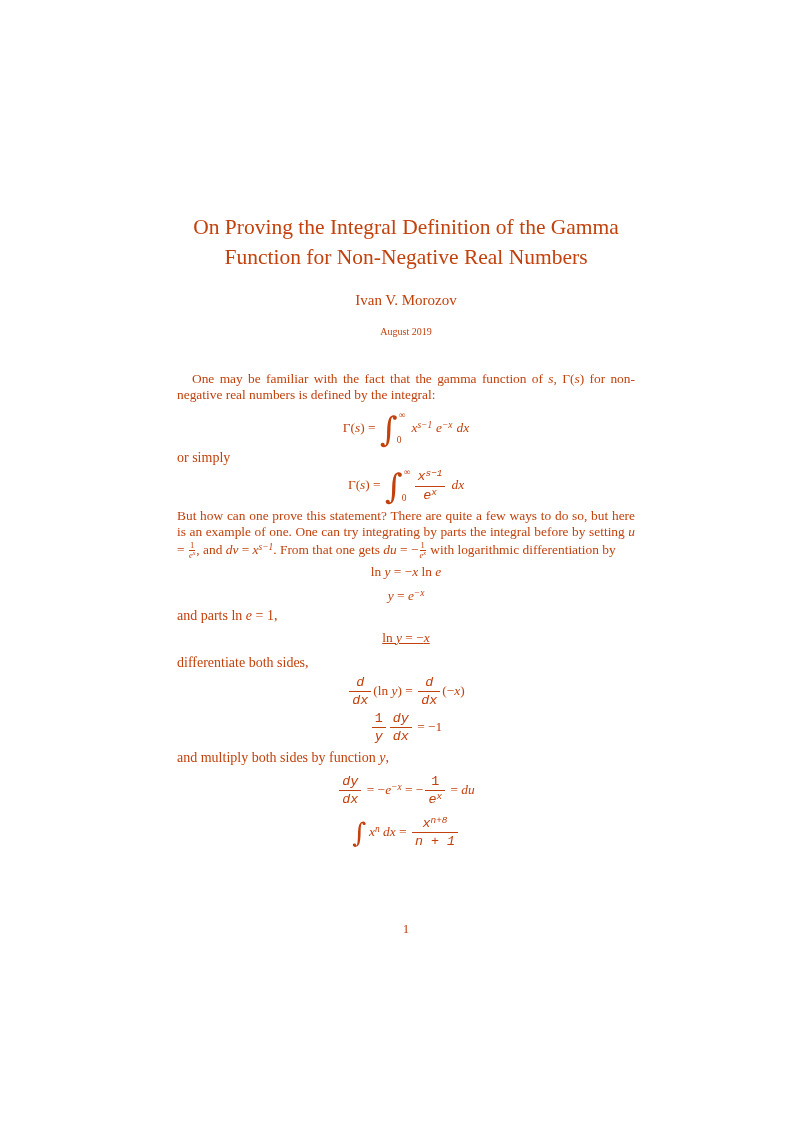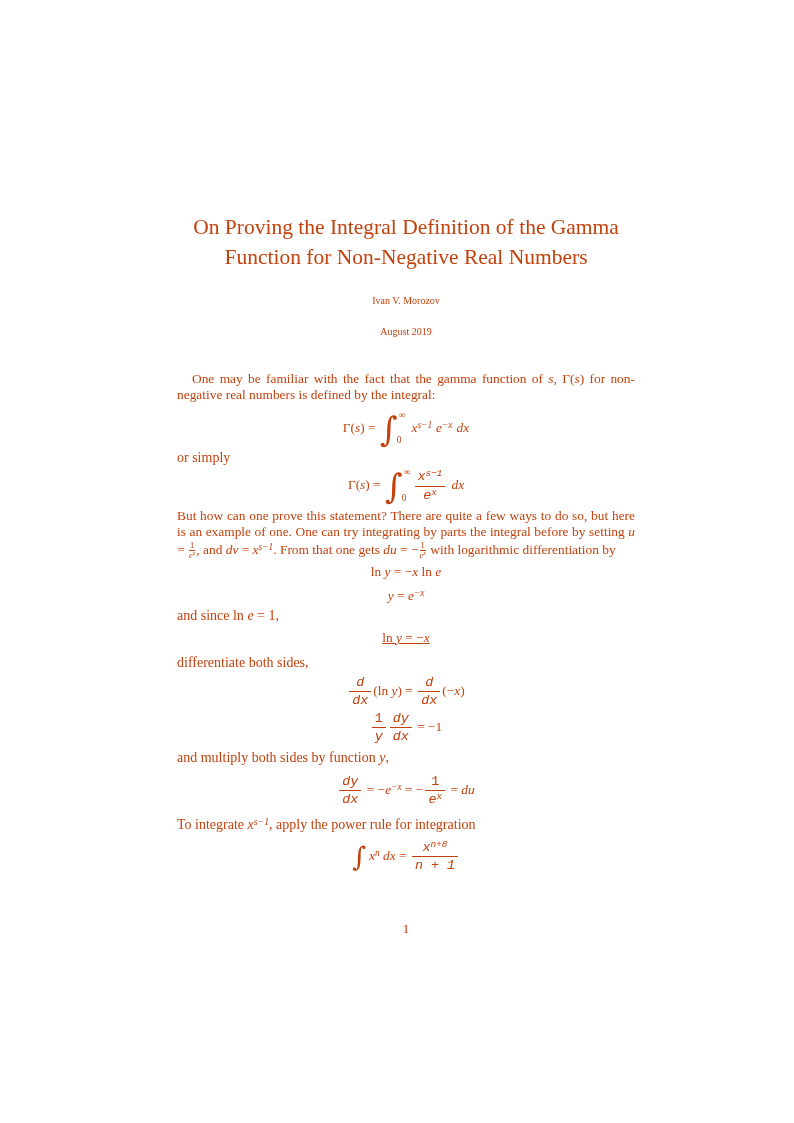--- a/index.html
+++ b/index.html
@@ -5,21 +5,21 @@
   * { margin:0; padding:0; box-sizing:border-box; }
   html,body { background:#ffffff; }
   .page {
     position:relative; width:794px; height:1123px; background:#ffffff;
     font-family:"Liberation Serif","DejaVu Serif",serif; color:#c2410c;
     overflow:hidden;
   }
   .content { position:absolute; left:177px; top:0; width:458px; padding-top:212px; }
 
   .title { text-align:center; font-size:21.5px; line-height:30px; }
-  .author { text-align:center; font-size:10px; line-height:17px; margin-top:20px; }
+  .author { text-align:center; font-size:15px; line-height:17px; margin-top:20px; }
   .date   { text-align:center; font-size:10px; line-height:17px; margin-top:14px; }
 
   .para { font-size:13.4px; line-height:16.3px; text-align:justify; }
   .p1 { margin-top:31px; text-indent:15px; }
   .p2 { margin-top:2px; }
 
   .lead { font-size:14px; line-height:16.3px; text-align:left; }
   .lead-or    { margin-top:2px; }
   .lead-since { margin-top:4px; }
   .lead-diff  { margin-top:3px; }
@@ -98,34 +98,33 @@
             <span class="il">0</span>
           </span>
         </span><span class="frac"><span class="fn"><span class="it">x</span><span class="sup it">s−1</span></span><span class="fd"><span class="it">e</span><span class="sup it">x</span></span></span><span class="term it">dx</span></div>
 
     <p class="para p2"><span>But how can one prove this statement? There are quite a few ways to do so, but here is an example of one. One can try integrating by parts the integral before by setting </span><span class="it">u</span><span> = </span><span class="ifrac"><span class="fn">1</span><span class="fd"><span class="it">e</span><span class="sup it">x</span></span></span><span>, and </span><span class="it">dv</span><span> = </span><span class="it">x</span><span class="sup it">s−1</span><span>. From that one gets </span><span class="it">du</span><span> = −</span><span class="ifrac"><span class="fn">1</span><span class="fd"><span class="it">e</span><span class="sup it">x</span></span></span><span> with logarithmic differentiation by</span></p>
 
     <div class="eq eq-lnfull"><span>ln </span><span class="it">y</span><span> = −</span><span class="it">x</span><span> ln </span><span class="it">e</span></div>
 
     <div class="eq eq-y"><span class="it">y</span><span> = </span><span class="it">e</span><span class="sup it">−x</span></div>
 
-    <p class="lead lead-since"><span>and since ln </span><span class="it">e</span><span> = 1,</span></p>
+    <p class="lead lead-since"><span>and parts ln </span><span class="it">e</span><span> = 1,</span></p>
 
     <div class="eq eq-ln"><span>ln </span><span class="it">y</span><span> = −</span><span class="it">x</span></div>
 
     <p class="lead lead-diff">differentiate both sides,</p>
 
     <div class="eq eq-ddx"><span class="frac"><span class="fn it">d</span><span class="fd it">dx</span></span><span>(ln </span><span class="it">y</span><span>) = </span><span class="frac"><span class="fn it">d</span><span class="fd it">dx</span></span><span>(−</span><span class="it">x</span><span>)</span></div>
 
     <div class="eq eq-imp"><span class="frac"><span class="fn">1</span><span class="fd it">y</span></span><span class="frac"><span class="fn it">dy</span><span class="fd it">dx</span></span><span> = −1</span></div>
 
     <p class="lead lead-mult"><span>and multiply both sides by function </span><span class="it">y</span><span>,</span></p>
 
     <div class="eq eq-dydx"><span class="frac"><span class="fn it">dy</span><span class="fd it">dx</span></span><span> = −</span><span class="it">e</span><span class="sup it">−x</span><span> = −</span><span class="frac"><span class="fn">1</span><span class="fd"><span class="it">e</span><span class="sup it">x</span></span></span><span> = </span><span class="it">du</span></div>
 
-    <p class="lead lead-int"><span>To integrate </span><span class="it">x</span><span class="sup it">s−1</span><span>, apply the power rule for integration</span></p>
 
     <div class="eq eq-pow"><span class="isign-sm">∫</span><span class="it">x</span><span class="sup it">n</span><span class="it"> dx</span><span> = </span><span class="frac"><span class="fn"><span class="it">x</span><span class="sup it">n+8</span></span><span class="fd it">n + 1</span></span></div>
 
   </div>
 
   <div class="page-number">1</div>
 </div>
 
 </body></html>

